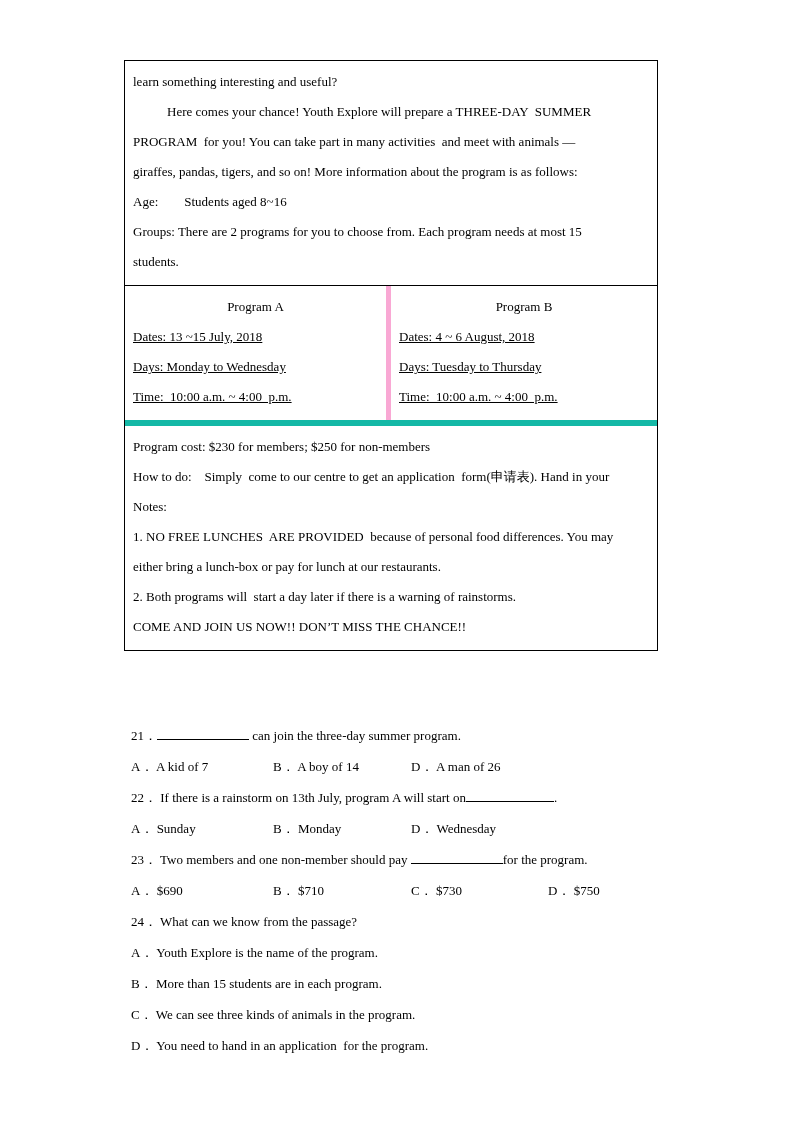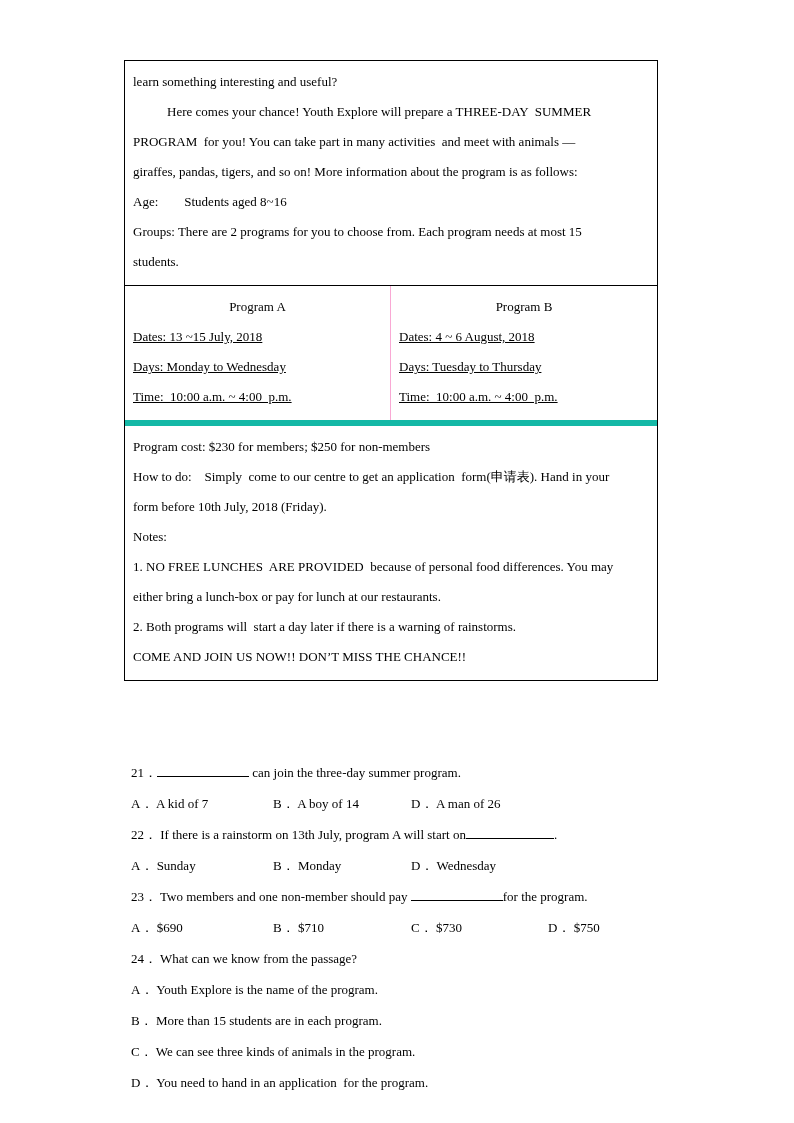--- a/index.html
+++ b/index.html
@@ -59,41 +59,40 @@
   .program-row {
     display: flex;
     border-top: 1px solid #000000;
   }
   .program-cell {
     flex: 1 1 50%;
     padding: 6px 8px 8px 8px;
     box-sizing: border-box;
   }
   .program-cell.left {
-    border-right: 1px solid #f9a8d4;
+    border-right: 5px solid #f9a8d4;
   }
   .program-title {
     font-size: 13px;
     line-height: 30px;
     text-align: center;
   }
   .program-line {
     font-size: 13px;
     line-height: 30px;
     white-space: pre-wrap;
     text-decoration: underline;
   }
 
   
   .questions {
     position: absolute;
     left: 131px;
     top: 720px;
     width: 540px;
-    margin-top: 37px;
   }
   .q-stem {
     font-size: 13px;
     line-height: 31px;
     white-space: pre-wrap;
   }
   .q-options {
     display: flex;
     font-size: 13px;
     line-height: 31px;
@@ -148,21 +147,20 @@
         <div class="program-title">Program B</div>
         <div class="program-line">Dates: 4 ~ 6 August, 2018</div>
         <div class="program-line">Days: Tuesday to Thursday</div>
         <div class="program-line">Time:  10:00 a.m. ~ 4:00  p.m.</div>
       </div>
     </div>
 
     <div class="box-section divider-top">
       <div class="para">Program cost: $230 for members; $250 for non-members</div>
       <div class="para">How to do:    Simply  come to our centre to get an application  form(申请表). Hand in your</div>
-      <div class="para">form before 10th July, 2018 (Friday).</div>
       <div class="para">Notes:</div>
       <div class="para">1. NO FREE LUNCHES  ARE PROVIDED  because of personal food differences. You may</div>
       <div class="para">either bring a lunch-box or pay for lunch at our restaurants.</div>
       <div class="para">2. Both programs will  start a day later if there is a warning of rainstorms.</div>
       <div class="para">COME AND JOIN US NOW!! DON’T MISS THE CHANCE!!</div>
     </div>
 
   </div>
 
   <div class="questions">

